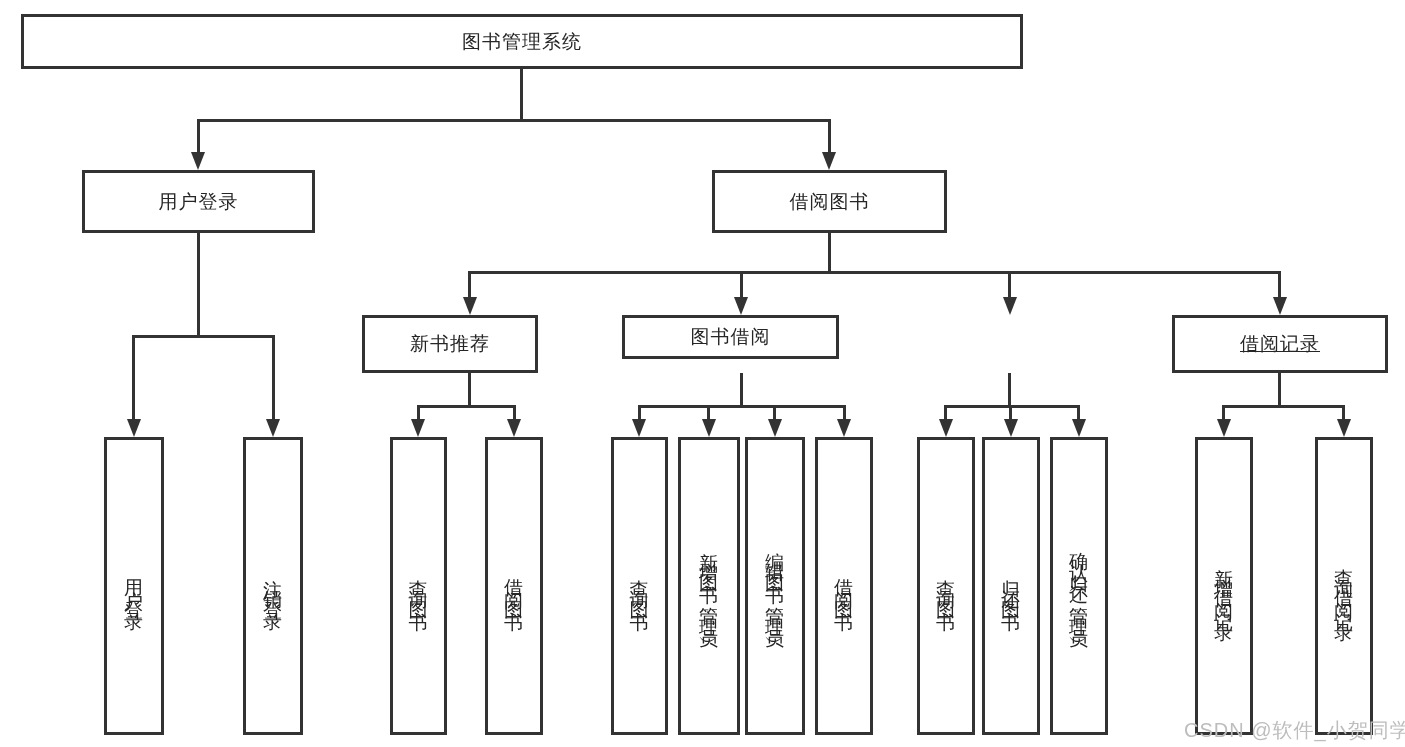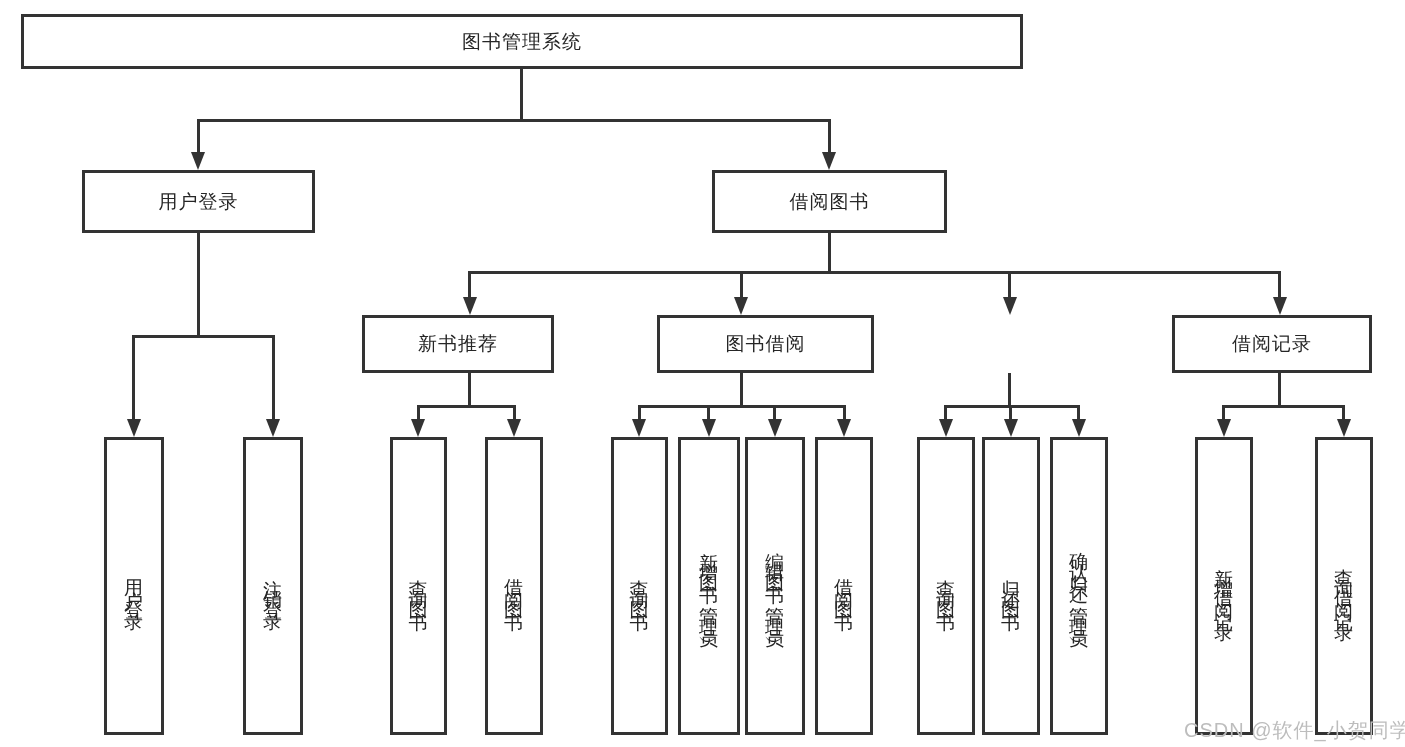--- a/index.html
+++ b/index.html
@@ -42,26 +42,26 @@
 <body>
 
 <div class="canvas">
 
   <div class="hbox" style="left:21px;top:14px;width:1002px;height:55px;">图书管理系统</div>
 
   <div class="hbox" style="left:82px;top:170px;width:233px;height:63px;">用户登录</div>
 
   <div class="hbox" style="left:712px;top:170px;width:235px;height:63px;">借阅图书</div>
 
-  <div class="hbox" style="left:362px;top:315px;width:192px;height:58px;">新书推荐</div>
+  <div class="hbox" style="left:362px;top:315px;width:176px;height:58px;">新书推荐</div>
 
-  <div class="hbox" style="left:657px;top:315px;width:217px;height:58px;">图书借阅</div>
+  <div class="hbox" style="left:622px;top:315px;width:217px;height:44px;">图书借阅</div>
 
 
-  <div class="hbox" style="left:1172px;top:315px;width:200px;height:58px;">借阅记录</div>
+  <div class="hbox" style="left:1172px;top:315px;width:216px;height:58px;text-decoration:underline;">借阅记录</div>
 
   <div class="vbox" style="left:104px;top:437px;width:60px;height:298px;">
     <span>用户登录</span>
   </div>
   <div class="vbox" style="left:243px;top:437px;width:60px;height:298px;">
     <span>注销登录</span>
   </div>
 
   <div class="vbox" style="left:390px;top:437px;width:57px;height:298px;">
     <span>查询图书</span>

